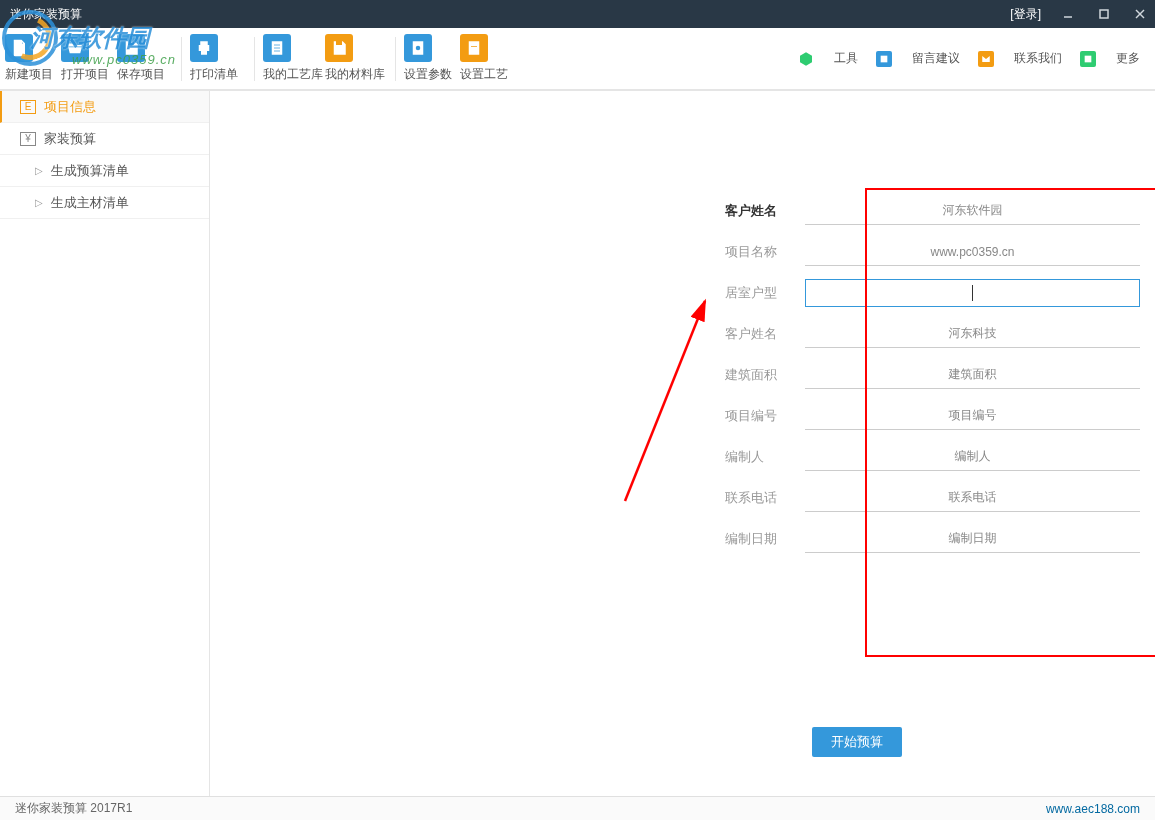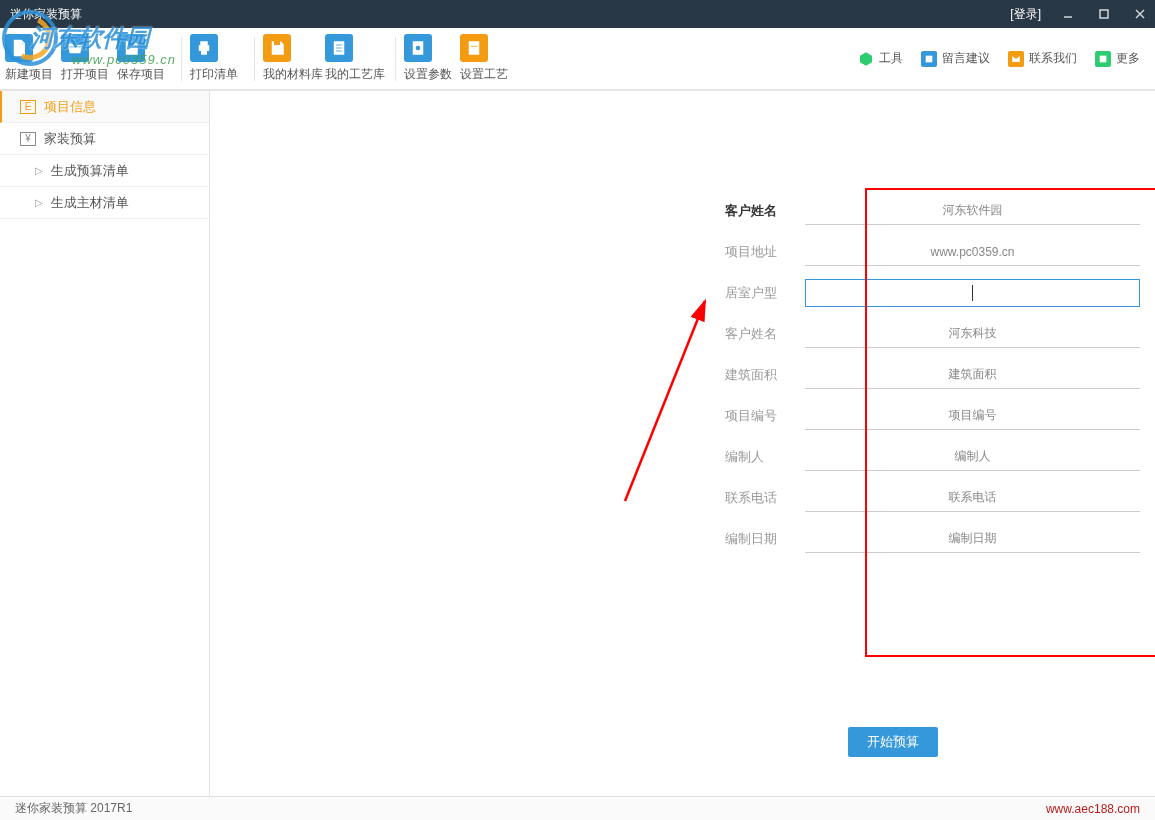--- a/index.html
+++ b/index.html
@@ -16,21 +16,21 @@
 
 .toolbar { height: 62px; border-bottom: 1px solid #e5e5e5; display: flex; align-items: center; justify-content: space-between; padding: 0 15px 0 5px; }
 .toolbar .left { display: flex; }
 .toolbar .item { display: flex; flex-direction: column; justify-content: center; width: 62px; height: 62px; gap: 4px; color: #555; font-size: 12px; cursor: pointer; }
 .toolbar .item.narrow { width: 56px; }
 .toolbar .icon-box { width: 28px; height: 28px; display: flex; align-items: center; justify-content: center; border-radius: 3px; position: relative; }
 .toolbar .icon-box.blue { background: #3498db; }
 .toolbar .icon-box.orange { background: #f39c12; }
 .toolbar .sep { width: 1px; height: 44px; background: #e5e5e5; margin: 0 8px; align-self: center; }
 .toolbar .right { display: flex; align-items: center; gap: 18px; }
-.toolbar .rlink { display: flex; align-items: center; gap: 5px; color: #555; font-size: 12px; cursor: pointer; }
+.toolbar .rlink { display: flex; align-items: center; gap: 20px; color: #555; font-size: 12px; cursor: pointer; }
 .toolbar .ric { width: 16px; height: 16px; display:flex; align-items:center; justify-content:center; border-radius:2px; }
 
 
 .main { display: flex; height: calc(100% - 28px - 62px - 24px); border-top: 1px solid #e5e5e5; }
 
 
 .sidebar { width: 210px; border-right: 1px solid #e5e5e5; background: #fff; }
 .sidebar .sitem { height: 32px; display: flex; align-items: center; padding: 0 20px; color: #555; font-size: 13px; border-bottom: 1px solid #f0f0f0; cursor: pointer; gap: 8px; }
 .sidebar .sitem.active { background: #f9f9f9; color: #f39c12; border-left: 2px solid #f39c12; padding-left: 18px; }
 .sidebar .sitem .sq { width: 16px; height: 14px; border: 1px solid currentColor; display:flex; align-items:center; justify-content:center; font-size:10px; line-height:1; }
@@ -43,25 +43,25 @@
 .form-row .label { width: 80px; font-size: 13px; color: #999; }
 .form-row.first .label { color: #333; font-weight: bold; }
 .form-row .field { flex: 1; border-bottom: 1px solid #ccc; height: 28px; display:flex; align-items:center; justify-content:center; position:relative; }
 .form-row .field .val { font-size: 12px; color: #888; text-align:center; width:100%; }
 .form-row .field.active { border: 1px solid #3498db; background:#fff; }
 .caret { width:1px; height:16px; background:#333; display:inline-block; }
 
 .redbox { position: absolute; left: 655px; top: 97px; width: 302px; height: 469px; border: 2px solid red; pointer-events: none; }
 .arrow-svg { position:absolute; left: 395px; top: 200px; pointer-events:none; }
 
-.btn-start { position:absolute; left:638px; top:636px; width:90px; height:30px; background:#3498db; color:#fff; font-size:13px; border:none; display:flex; align-items:center; justify-content:center; cursor:pointer; border-radius:2px; }
+.btn-start { position:absolute; left:602px; top:636px; width:90px; height:30px; background:#3498db; color:#fff; font-size:13px; border:none; display:flex; align-items:center; justify-content:center; cursor:pointer; border-radius:2px; }
 
 
 .statusbar { height: 24px; background: #fafafa; border-top: 1px solid #e0e0e0; display:flex; align-items:center; justify-content:space-between; padding: 0 15px; font-size:12px; color:#666; }
-.statusbar .url { color: #b91c1c; }
+.statusbar .url { color: #0369a1; }
 
 
 .watermark { position: absolute; left: 2px; top: 10px; z-index: 100; pointer-events:none; opacity:0.85; }
 .watermark .logo-circle { width:56px; height:56px; border: 4px solid #2b90d9; border-radius:50%; position:absolute; left:0; top:0; }
 .watermark .logo-arc { width:44px; height:44px; border: 5px solid #f5a623; border-radius:50%; position:absolute; left:6px; top:6px; border-left-color:transparent; border-top-color:transparent; transform:rotate(-20deg); }
 .watermark .wmtext { position:absolute; left:28px; top:12px; color:#2b90d9; font-size:24px; font-style:italic; font-weight:bold; white-space:nowrap; text-shadow: 0 0 2px #fff; }
 .watermark .wmurl { position:absolute; left:70px; top:42px; color:#3fa04a; font-size:13px; font-style:italic; white-space:nowrap; letter-spacing:1px; }
 
 
 .ib-svg { width:18px; height:18px; }
@@ -129,37 +129,37 @@
     <div class="item narrow">
       <div class="icon-box blue">
           <svg class="ib-svg" viewBox="0 0 24 24">
             <path fill="#fff" d="M7 3h10v5H7zM5 8h14v8h-3v5H8v-5H5zM9 15h6v5H9z"></path>
           </svg>
         </div>
       <span>打印清单</span>
     </div>
     <div class="sep"></div>
     <div class="item">
-      <div class="icon-box orange">
-          <svg class="ib-svg" viewBox="0 0 24 24">
-            <path fill="#fff" d="M5 3h12l4 4v14H5zM8 3v5h8V3"></path>
-          </svg>
-        </div>
-      <span>我的材料库</span>
-    </div>
-    <div class="item">
       <div class="icon-box blue">
           <svg class="ib-svg" viewBox="0 0 24 24">
             <rect x="5" y="3" width="14" height="18" fill="#fff"></rect>
             <line x1="8" y1="8" x2="16" y2="8" stroke="#3498db"></line>
             <line x1="8" y1="12" x2="16" y2="12" stroke="#3498db"></line>
             <line x1="8" y1="16" x2="16" y2="16" stroke="#3498db"></line>
           </svg>
         </div>
       <span>我的工艺库</span>
+    </div>
+    <div class="item">
+      <div class="icon-box orange">
+          <svg class="ib-svg" viewBox="0 0 24 24">
+            <path fill="#fff" d="M5 3h12l4 4v14H5zM8 3v5h8V3"></path>
+          </svg>
+        </div>
+      <span>我的材料库</span>
     </div>
     <div class="sep"></div>
     <div class="item narrow">
       <div class="icon-box blue">
           <svg class="ib-svg" viewBox="0 0 24 24">
             <rect x="5" y="3" width="14" height="18" fill="#fff"></rect>
             <circle cx="12" cy="12" r="3" fill="#3498db"></circle>
           </svg>
         </div>
       <span>设置参数</span>
@@ -232,21 +232,21 @@
 
   <div class="content">
     <div class="form">
       <div class="form-row first">
         <span class="label">客户姓名</span>
         <div class="field">
             <span class="val">河东软件园</span>
           </div>
       </div>
       <div class="form-row">
-        <span class="label">项目地址</span>
+        <span class="label">项目名称</span>
         <div class="field">
             <span class="val">www.pc0359.cn</span>
           </div>
       </div>
       <div class="form-row">
         <span class="label">居室户型</span>
         <div class="field active">
             <span class="caret"></span>
           </div>
       </div>

